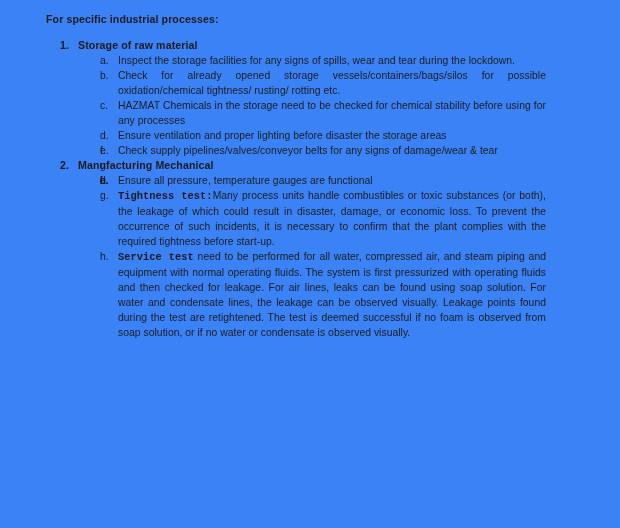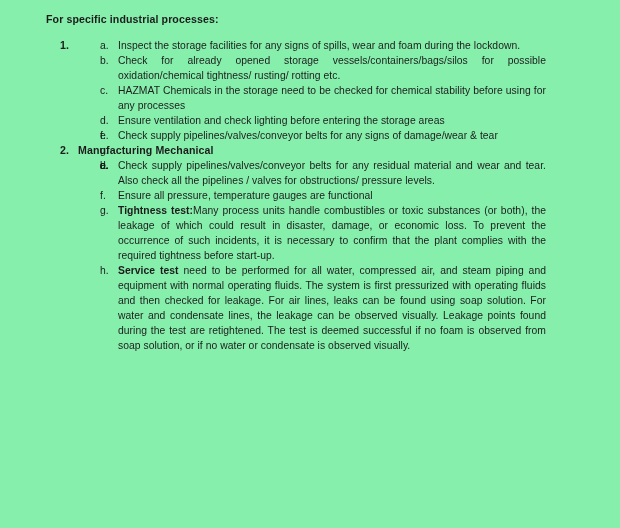--- a/index.html
+++ b/index.html
@@ -13,21 +13,21 @@
     background: #ffffff;
     font-family: "Liberation Sans", sans-serif;
     color: #1c1c1c;
     overflow: hidden;
     position: relative;
   }
   
   .page {
     position: absolute;
     inset: 0;
-    background: #86efac;
+    background: #3b82f6;
     overflow: hidden;
   }
   .content {
     position: absolute;
     left: 0;
     top: 0;
     width: 620px;
   }
 
   .doc-heading {
@@ -86,20 +86,21 @@
   }
   .alpha-item .marker {
     position: absolute;
     left: 100px;
     top: 0;
     font-size: 10.35px;
     text-align: left;
   }
   .alpha-item b {
     font-weight: bold;
+    font-family: Liberation Mono, monospace;
   }
   
   .alpha-item > .body {
     display: block;
   }
 
   
   .clipped-line {
     position: absolute;
     left: 100px;
@@ -116,37 +117,37 @@
 </head>
 <body>
 
 <div class="page">
   <div class="content">
 
     <div class="doc-heading">For specific industrial processes:</div>
 
     <div class="num-list" id="sections-root">
         <div class="num-item">
-          <div class="num-head"><span class="marker">1.</span></div>
+          <div class="num-head"><span class="marker">1.</span><span>Storage of raw material</span></div>
           <ul class="alpha-list">
             <li class="alpha-item">
               <span class="marker">a.</span>
-              <span class="body"><span>Inspect the storage facilities for any signs of spills, wear and foam during the lockdown.</span></span>
+              <span class="body"><span>Inspect the storage facilities for any signs of spills, wear and tear during the lockdown.</span></span>
             </li>
             <li class="alpha-item">
               <span class="marker">b.</span>
               <span class="body"><span>Check for already opened storage vessels/containers/bags/silos for possible oxidation/chemical tightness/ rusting/ rotting etc.</span></span>
             </li>
             <li class="alpha-item">
               <span class="marker">c.</span>
               <span class="body"><span>HAZMAT Chemicals in the storage need to be checked for chemical stability before using for any processes</span></span>
             </li>
             <li class="alpha-item">
               <span class="marker">d.</span>
-              <span class="body"><span>Ensure ventilation and check lighting before entering the storage areas</span></span>
+              <span class="body"><span>Ensure ventilation and proper lighting before disaster the storage areas</span></span>
             </li>
             <li class="alpha-item">
               <span class="marker">e.</span>
             </li>
             <li class="alpha-item">
               <span class="marker">f.</span>
               <span class="body"><span>Check supply pipelines/valves/conveyor belts for any signs of damage/wear &amp; tear</span></span>
             </li>
             <li class="alpha-item">
               <span class="marker">g.</span>
@@ -163,21 +164,20 @@
               <span class="marker">b.</span>
             </li>
             <li class="alpha-item">
               <span class="marker">c.</span>
             </li>
             <li class="alpha-item">
               <span class="marker">d.</span>
             </li>
             <li class="alpha-item">
               <span class="marker">e.</span>
-              <span class="body"><span>Check supply pipelines/valves/conveyor belts for any residual material and wear and tear. Also check all the pipelines / valves for obstructions/ pressure levels.</span></span>
             </li>
             <li class="alpha-item">
               <span class="marker">f.</span>
               <span class="body"><span>Ensure all pressure, temperature gauges are functional</span></span>
             </li>
             <li class="alpha-item">
               <span class="marker">g.</span>
               <span class="body"><b>Tightness test:</b><span>Many process units handle combustibles or toxic substances (or both), the leakage of which could result in disaster, damage, or economic loss. To prevent the occurrence of such incidents, it is necessary to confirm that the plant complies with the required tightness before start-up.</span></span>
             </li>
             <li class="alpha-item">

